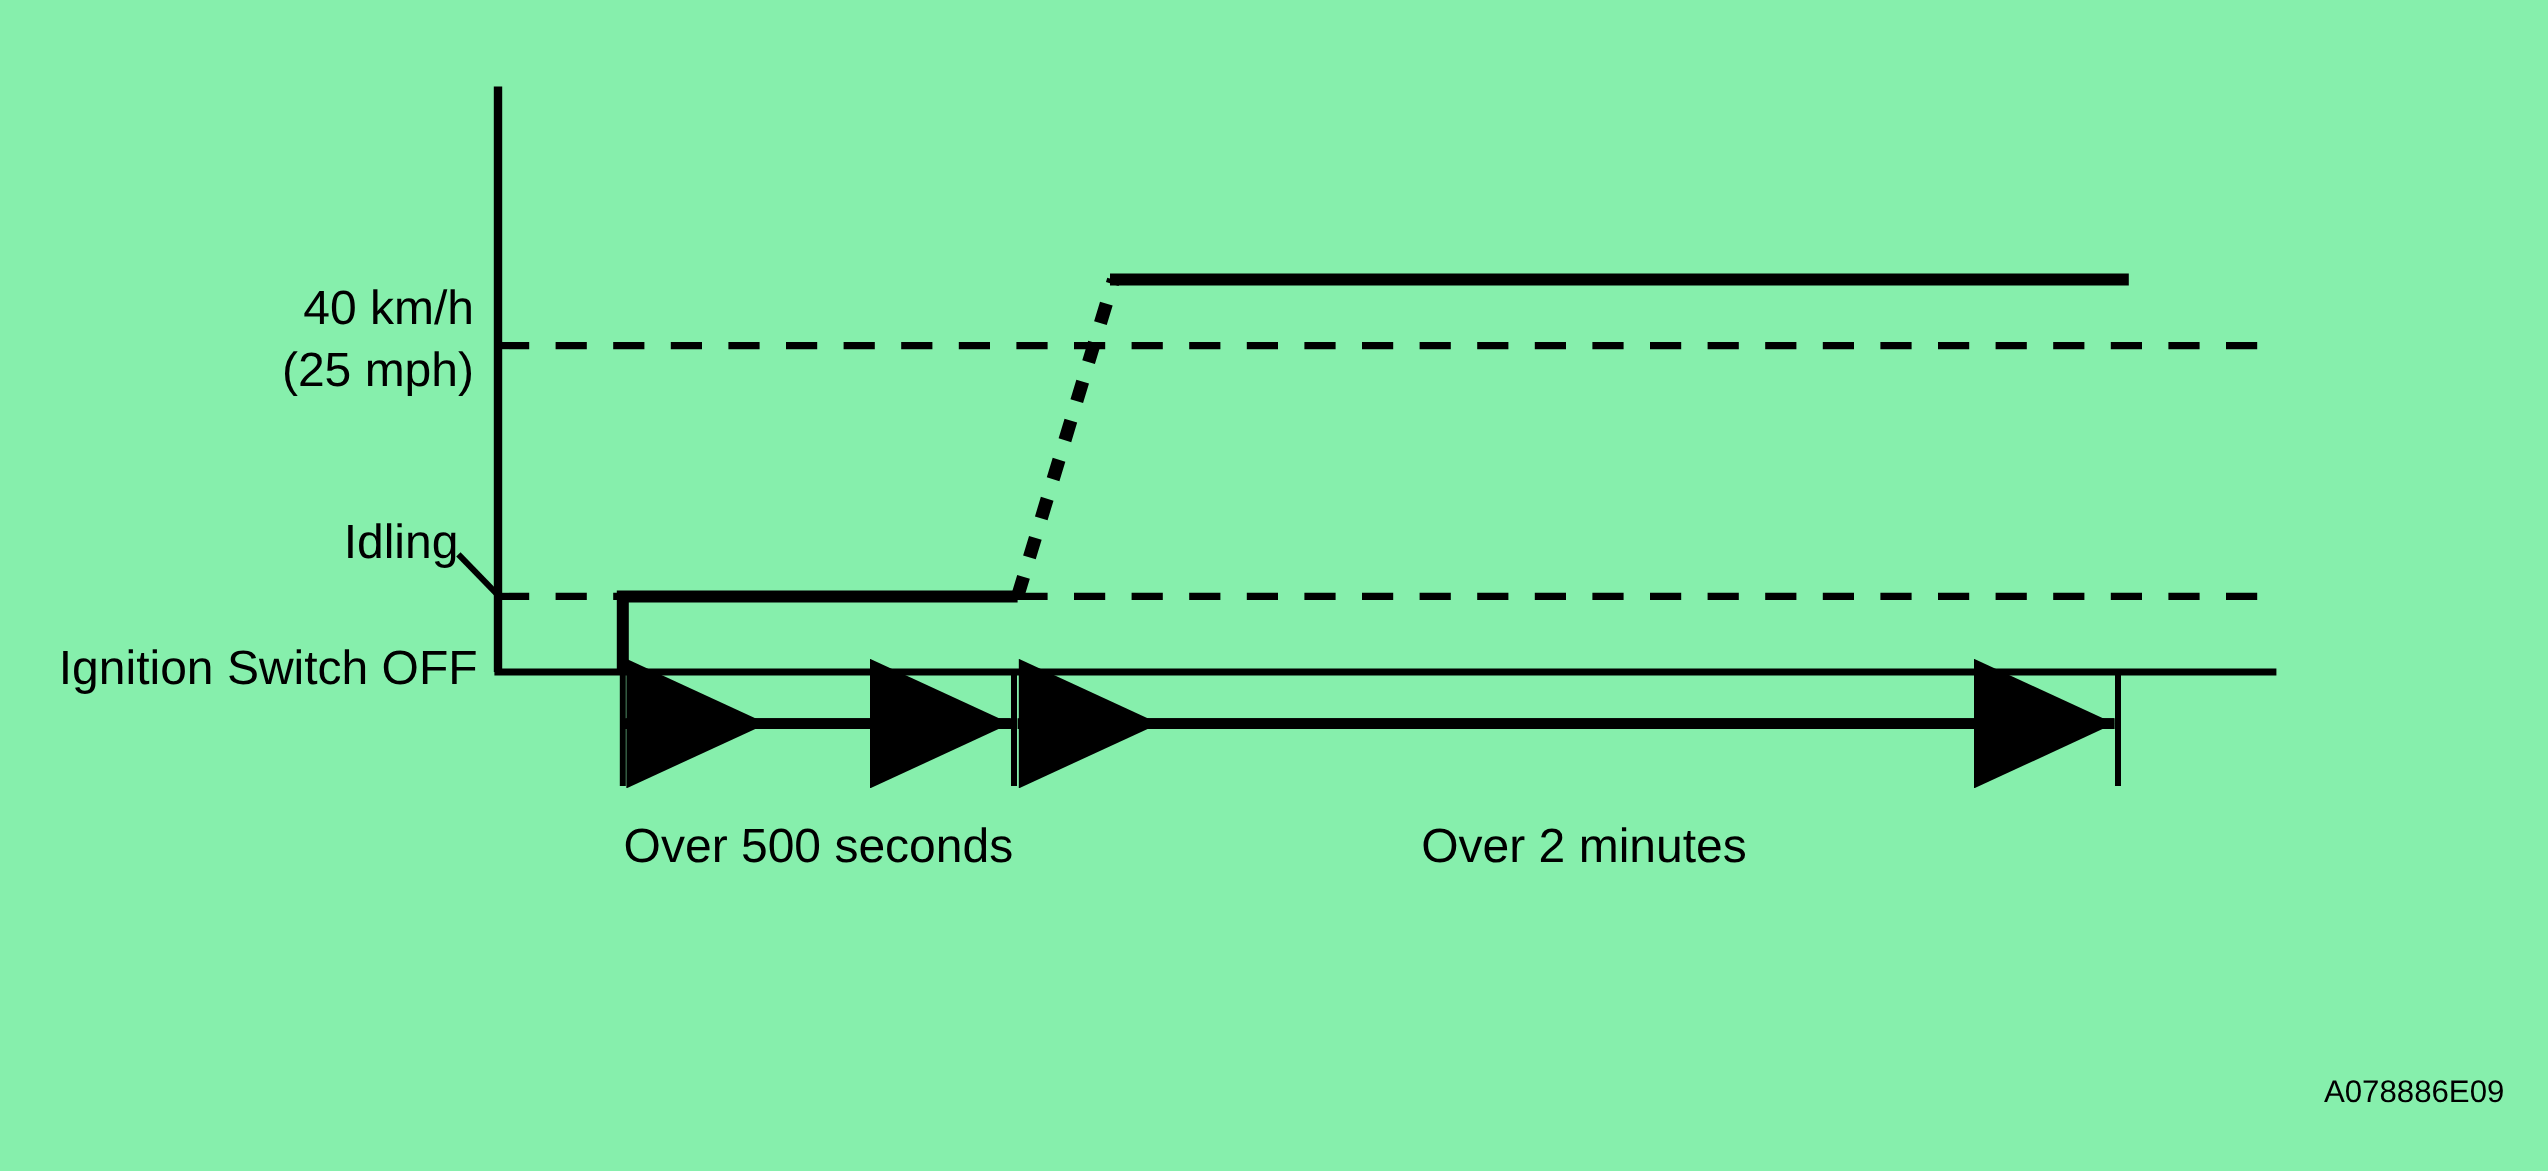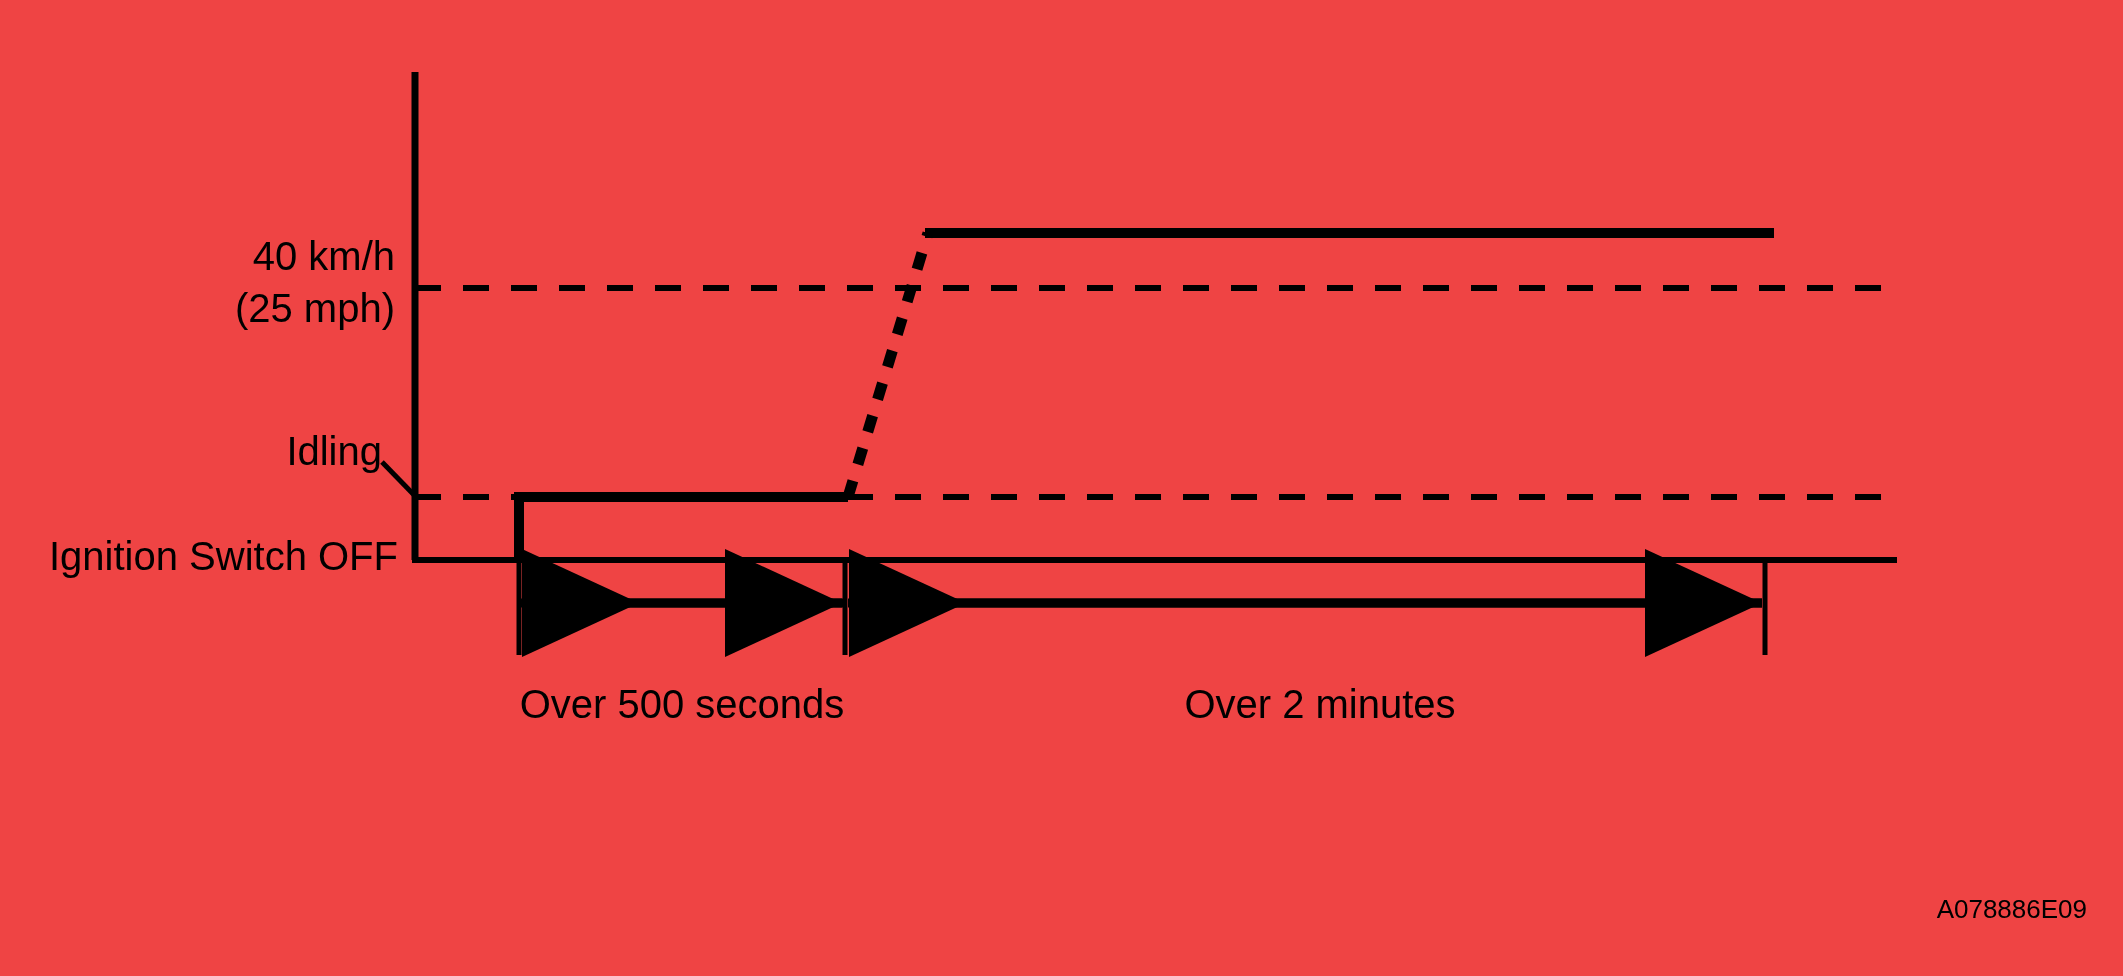--- a/index.html
+++ b/index.html
@@ -8,21 +8,21 @@
     background: #ffffff;
   }
   body {
     font-family: "Liberation Sans", sans-serif;
     color: #000000;
   }
   #figure-root {
     position: relative;
     width: 2123px;
     height: 976px;
-    background: #ef4444;
+    background: #86efac;
     overflow: hidden;
   }
   #figure-svg {
     position: absolute;
     left: 0;
     top: 0;
     width: 2123px;
     height: 976px;
     display: block;
   }

